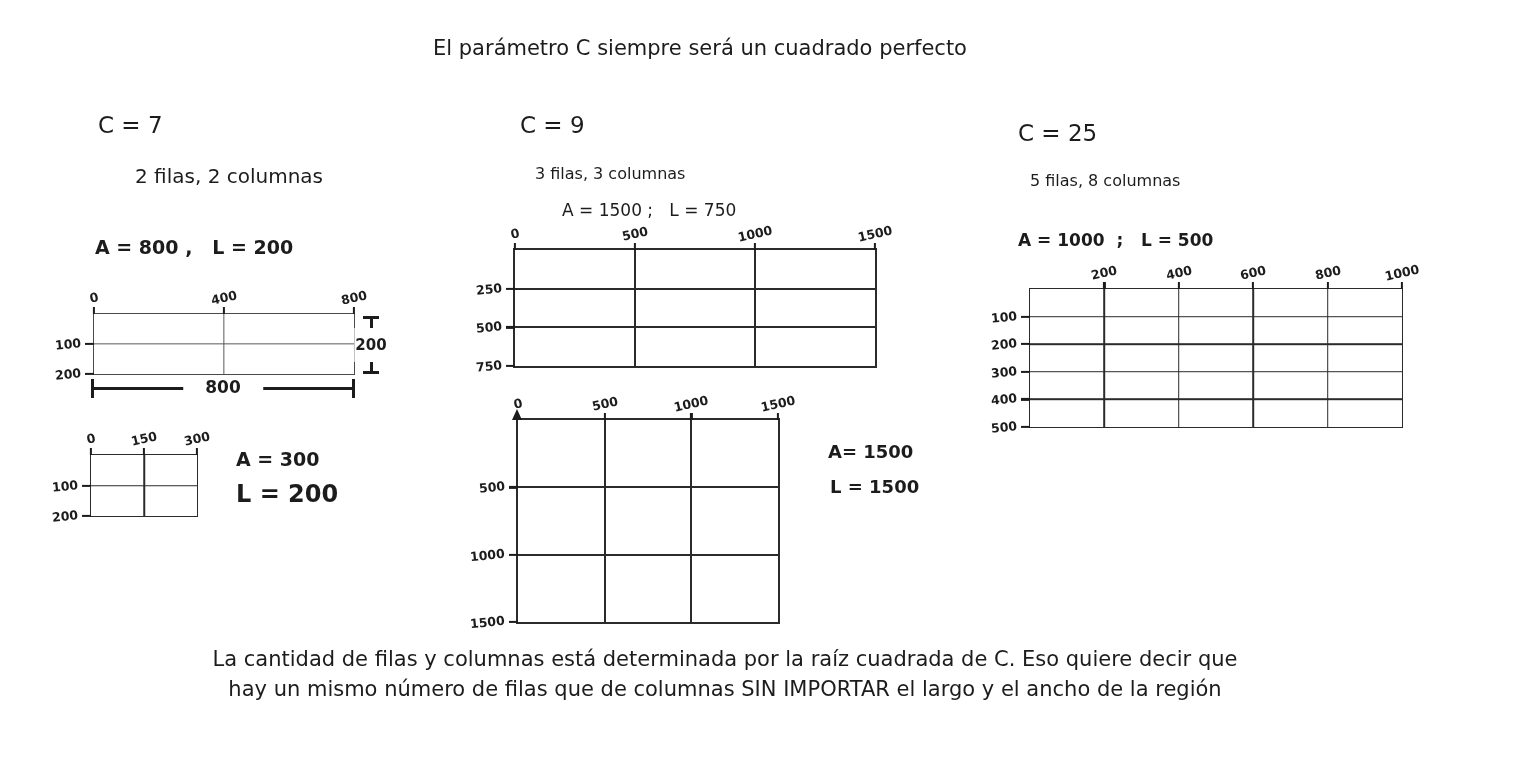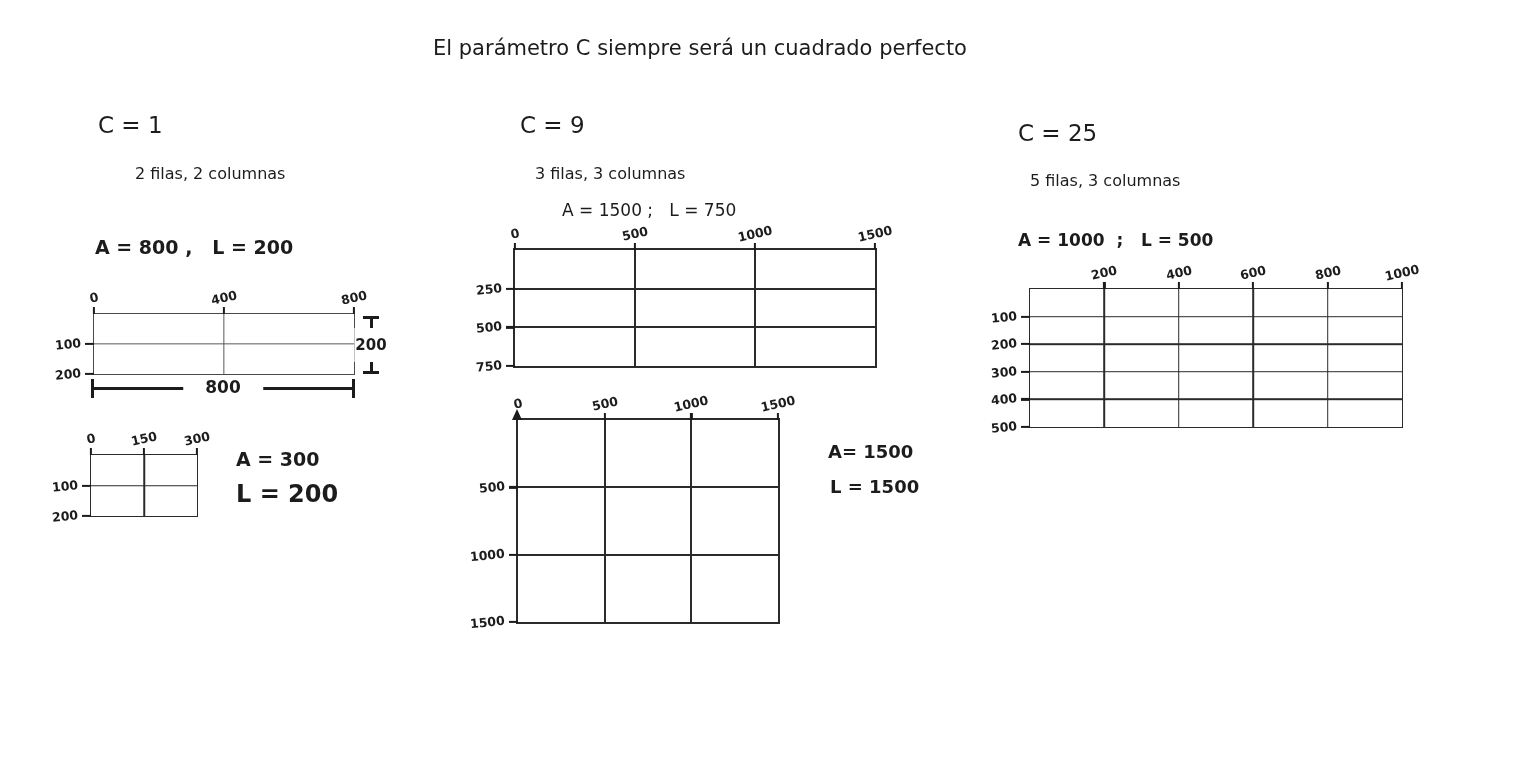--- a/index.html
+++ b/index.html
@@ -5,21 +5,21 @@
   html,body{margin:0;padding:0;background:#fff;}
   .canvas{position:relative;width:1532px;height:757px;background:#ffffff;overflow:hidden;
           font-family:"DejaVu Sans",sans-serif;color:#1c1c1c;}
   .txt{position:absolute;white-space:nowrap;color:#1c1c1c;}
 
   
   #title{left:380px;top:36px;width:640px;text-align:center;font-size:21px;}
   #footer{left:140px;top:644px;width:1170px;text-align:center;font-size:21px;line-height:1.45;white-space:nowrap;}
 
   #s1-c{left:98px;top:112px;font-size:23px;}
-  #s1-dims{left:135px;top:164px;font-size:16px;}
+  #s1-dims{left:135px;top:164px;font-size:20px;}
   #s1-eq{left:95px;top:236px;font-size:19px;font-weight:bold;}
   #s1-side1{left:236px;top:448px;font-size:19px;font-weight:bold;}
   #s1-side2{left:236px;top:480px;font-size:24px;font-weight:bold;}
 
   #s2-c{left:520px;top:112px;font-size:23px;}
   #s2-dims{left:535px;top:164px;font-size:16px;}
   #s2-eq{left:562px;top:200px;font-size:17px;font-weight:normal;}
   #s2-side1{left:828px;top:441px;font-size:18px;font-weight:bold;}
   #s2-side2{left:830px;top:476px;font-size:18px;font-weight:bold;}
 
@@ -68,21 +68,21 @@
                 border-left:5px solid transparent;border-right:5px solid transparent;
                 border-bottom:11px solid #1c1c1c;}
 </style>
 </head>
 <body>
 
 <div class="canvas">
 
   <div class="txt" id="title">El parámetro C siempre será un cuadrado perfecto</div>
 
-  <div class="txt" id="s1-c">C = 1</div>
+  <div class="txt" id="s1-c">C = 7</div>
   <div class="txt" id="s1-dims">2 filas, 2 columnas</div>
   <div class="txt" id="s1-eq">A = 800 ,&nbsp;&nbsp; L = 200</div>
 
   <div class="grid-box" id="g1a">
     <div class="hbracket">
       <span class="bl"></span>
       <span class="capl"></span>
       <span class="capr"></span>
       <span class="blbl">800</span>
     </div>
@@ -166,21 +166,21 @@
       <div class="ytickmark" style="top: 33.33%;"></div>
       <div class="ytick" style="top: 66.67%;">1000</div>
       <div class="ytickmark" style="top: 66.67%;"></div>
       <div class="ytick" style="top: 100%;">1500</div>
       <div class="ytickmark" style="top: 100%;"></div>
     </div>
   <div class="txt" id="s2-side1">A= 1500</div>
   <div class="txt" id="s2-side2">L = 1500</div>
 
   <div class="txt" id="s3-c">C = 25</div>
-  <div class="txt" id="s3-dims">5 filas, 3 columnas</div>
+  <div class="txt" id="s3-dims">5 filas, 8 columnas</div>
   <div class="txt" id="s3-eq">A = 1000&nbsp; ;&nbsp;&nbsp; L = 500</div>
 
   <div class="grid-box" id="g3a">
       <div class="vline" style="left: 20%;"></div>
       <div class="vline" style="left: 40%;"></div>
       <div class="vline" style="left: 60%;"></div>
       <div class="vline" style="left: 80%;"></div>
       <div class="hline" style="top: 20%;"></div>
       <div class="hline" style="top: 40%;"></div>
       <div class="hline" style="top: 60%;"></div>
@@ -200,14 +200,18 @@
       <div class="ytick" style="top: 40%;">200</div>
       <div class="ytickmark" style="top: 40%;"></div>
       <div class="ytick" style="top: 60%;">300</div>
       <div class="ytickmark" style="top: 60%;"></div>
       <div class="ytick" style="top: 80%;">400</div>
       <div class="ytickmark" style="top: 80%;"></div>
       <div class="ytick" style="top: 100%;">500</div>
       <div class="ytickmark" style="top: 100%;"></div>
     </div>
 
+  <div class="txt" id="footer">
+    <div>La cantidad de filas y columnas está determinada por la raíz cuadrada de C. Eso quiere decir que</div>
+    <div>hay un mismo número de filas que de columnas SIN IMPORTAR el largo y el ancho de la región</div>
+  </div>
 
 </div>
 
 </body></html>

